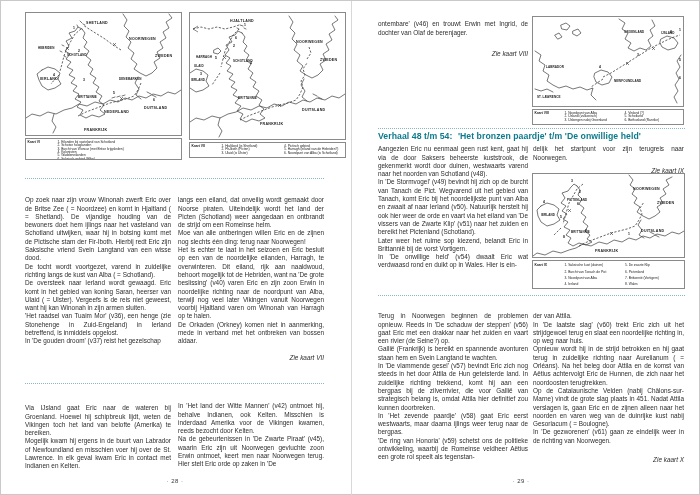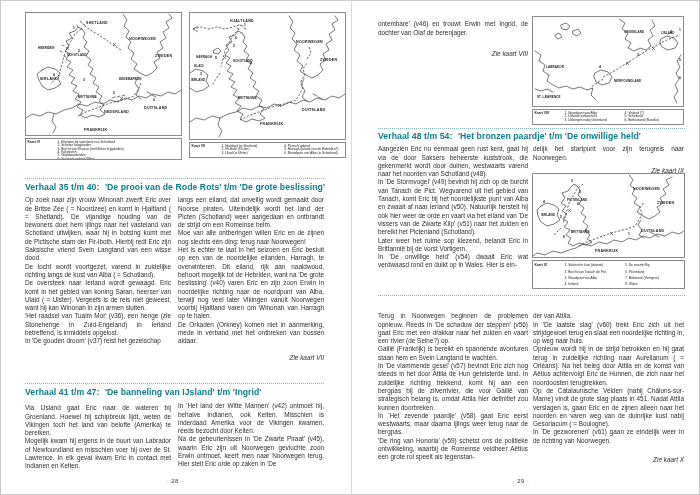--- a/index.html
+++ b/index.html
@@ -131,25 +131,20 @@
             <div class="cap-item">4.  Pictisch gebied</div>
             <div class="cap-item">5.  Harragh (eiland van de Hebriden?)</div>
             <div class="cap-item">6.  Noordpunt van Alba (is Schotland)</div>
           </span>
         </div>
       </div>
     </div>
   </div>
 
   <div class="rule" style="left:24px;top:177px;width:299px"></div>
-  <div class="tb" style="left:24px;top:181px;width:300px">
-    <div class="s2">
-          <div class="h"><span class="rng">Verhaal 35 t/m 40:</span><span class="ttl">'De prooi van de Rode Rots' t/m 'De grote beslissing'</span></div>
-        </div>
-  </div>
 
   <div class="tb" style="left:24px;top:195px;width:146px">
     <div class="s2">
       <p class="b">Op zoek naar zijn vrouw Winonah zwerft Eric over de Britse Zee ( = Noordzee) en komt in Hjaltland ( = Shetland). De vijandige houding van de bewoners doet hem ijlings naar het vasteland van Schotland uitwijken, waar hij in botsing komt met de Pictische stam der Fir-lboth. Hierbij redt Eric zijn Saksische vriend Svein Langtand van een wisse dood.</p>
       <p class="b">De tocht wordt voortgezet, varend in zuidelijke richting langs de kust van Alba ( = Schotland).</p>
       <p class="b">De oversteek naar Ierland wordt gewaagd. Eric komt in het gebied van koning Saran, heerser van Ulaid ( = Ulster). Vergeefs is de reis niet geweest, want hij kan Winonah in zijn armen sluiten.</p>
       <p class="b">'Het raadsel van Tuaim Mor' (v36), een henge (zie Stonehenge in Zuid-Engeland) in Ierland betreffend, is inmiddels opgelost.</p>
       <p class="b">In 'De gouden droom' (v37) reist het gezelschap</p>
     </div>
   </div>
@@ -158,25 +153,20 @@
     <div class="s2">
       <p class="b">langs een eiland, dat onveilig wordt gemaakt door Noorse piraten. Uiteindelijk wordt het land der Picten (Schotland) weer aangedaan en ontbrandt de strijd om een Romeinse helm.</p>
       <p class="b">Moe van alle ontberingen willen Eric en de zijnen nog slechts één ding: terug naar Noorwegen!</p>
       <p class="b">Het is echter te laat in het seizoen en Eric besluit op een van de noordelijke eilanden, Harragh, te overwinteren. Dit eiland, rijk aan naaldwoud, behoort mogelijk tot de Hebriden, want na 'De grote beslissing' (v40) varen Eric en zijn zoon Erwin in noordelijke richting naar de noordpunt van Alba, terwijl nog veel later Vikingen vanuit Noorwegen voorbij Hjaltland varen om Winonah van Harragh op te halen.</p>
       <p class="b">De Orkaden (Orkney) komen niet in aanmerking, mede in verband met het ontbreken van bossen aldaar.</p>
       <p class="note" style="margin-top:16px">Zie kaart VII</p>
     </div>
   </div>
 
   <div class="rule" style="left:24px;top:382px;width:299px"></div>
-  <div class="tb" style="left:24px;top:386px;width:300px">
-    <div class="s2">
-          <div class="h"><span class="rng">Verhaal 41 t/m 47:</span><span class="ttl">'De banneling van IJsland' t/m 'Ingrid'</span></div>
-        </div>
-  </div>
 
   <div class="tb" style="left:24px;top:403px;width:146px">
     <div class="s2">
       <p class="b">Via IJsland gaat Eric naar de wateren bij Groenland. Hoewel hij schipbreuk lijdt, weten de Vikingen toch het land van belofte (Amerika) te bereiken.</p>
       <p class="b">Mogelijk kwam hij ergens in de buurt van Labrador of Newfoundland en misschien voer hij over de St. Lawrence. In elk geval kwam Eric in contact met Indianen en Kelten.</p>
     </div>
   </div>
 
   <div class="tb" style="left:177px;top:401px;width:146px">
     <div class="s2">

